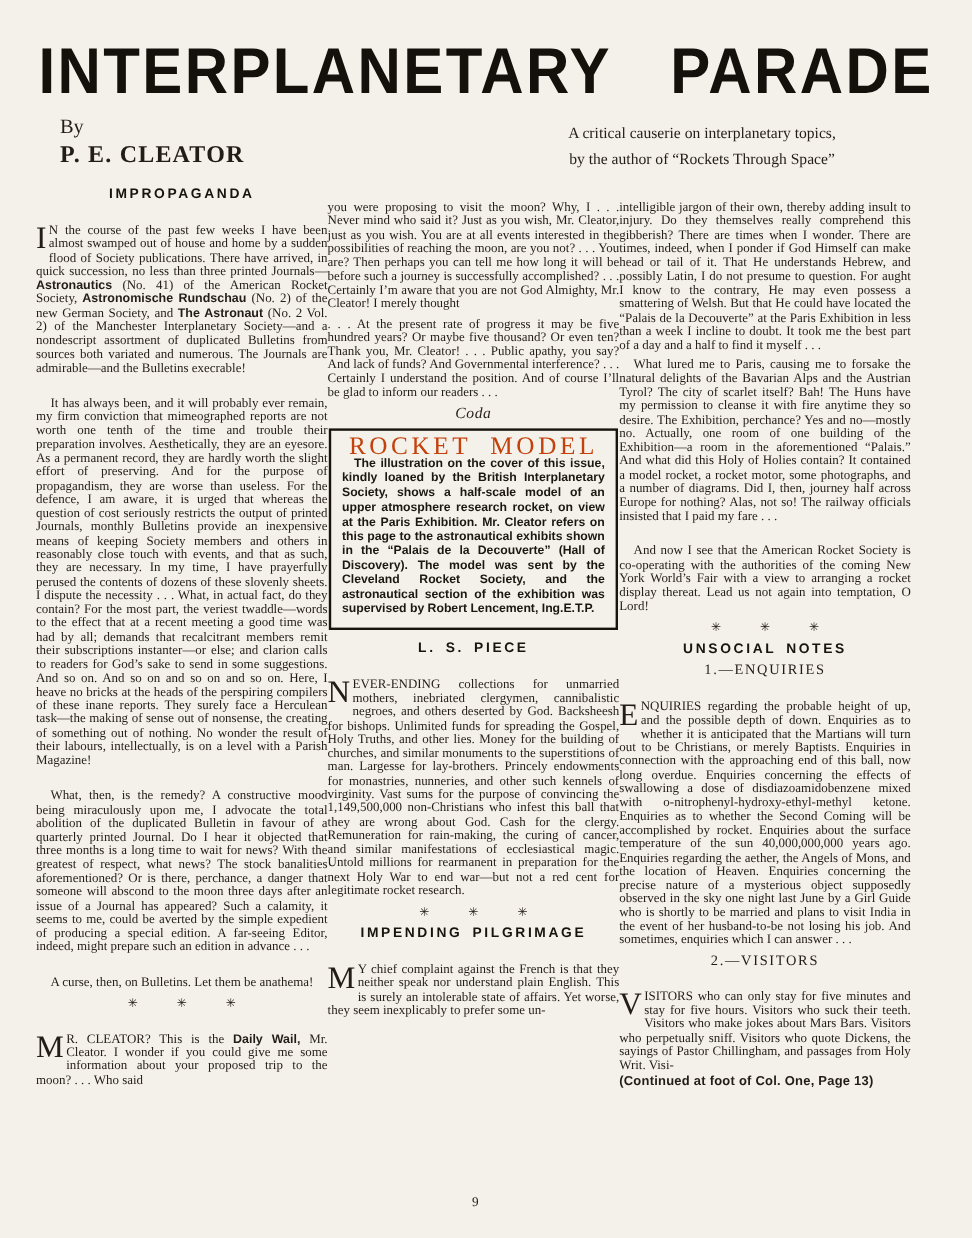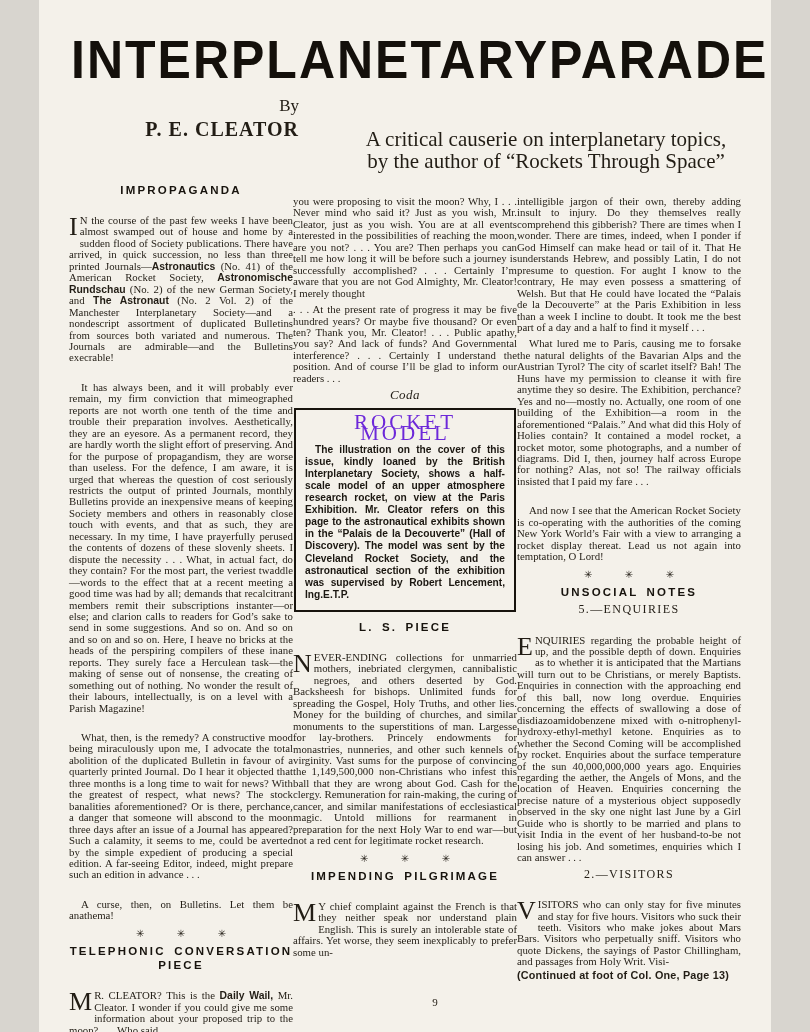--- a/index.html
+++ b/index.html
@@ -1,34 +1,34 @@
 <!DOCTYPE html>
 <html><head>
 <meta charset="utf-8">
 <style>
   * { margin:0; padding:0; box-sizing:border-box; }
   html,body { background:#d8d5cf; }
   .page {
-    position:relative; width:732px; height:1032px; margin:0 auto;
+    position:relative; width:810px; height:1032px; margin:0 auto;
     background:#f4f1ea; color:#221d15; overflow:hidden;
     padding:24px 30px 4px 30px;
     font-family:"Liberation Serif", serif;
   }
   .masthead {
     display:flex; justify-content:space-between; align-items:baseline;
     font-family:"Liberation Sans", sans-serif; font-weight:bold;
     font-size:50px; letter-spacing:2px; color:#14100b;
     transform:scaleY(1.08); transform-origin:top left;
     margin:4px 2px 10px 2px; white-space:nowrap;
   }
   .byline-row { display:flex; justify-content:space-between; margin:10px 0 6px 0; }
-  .byline { text-align:right; width:230px; padding-left:20px; }
+  .byline { text-align:left; width:230px; padding-left:20px; }
   .byline .by { font-size:17px; margin-bottom:2px; }
   .byline .author { font-size:20px; font-weight:bold; letter-spacing:1px; }
-  .subtitle { text-align:center; width:390px; font-size:21px; line-height:22px; padding-top:4px;margin-top:28px; }
+  .subtitle { text-align:center; width:390px; font-size:13px; line-height:22px; padding-top:4px; }
   .columns { display:flex; margin-top:6px; }
   .col { width:243px; font-size:10.8px; line-height:11.45px; }
   .para { text-align:justify; text-indent:12px; margin-top:18px; }
   .para.nodent { text-indent:0; }
   .para.gap { margin-top:5px; }
   .dropcap {
     float:left; font-size:26px; line-height:22px; padding:1px 2px 0 0;
     font-family:"Liberation Serif", serif;
   }
   .sec-heading {
@@ -41,21 +41,21 @@
     text-align:center; margin:3px 6px 2px 6px;
   }
   .subheading.italic { font-style:italic; font-size:13px; letter-spacing:.5px; margin:4px 0 1px 0; }
   .stars { text-align:center; font-size:10px; word-spacing:30px; margin:6px 0 3px 0; }
   .box {
     border:2.5px solid #17130d; margin:5px 1px 8px 1px; padding:7px 9px 9px 9px;
     background:#f4f1ea;
   }
   .box-title {
     font-family:"Liberation Serif", serif; font-size:21px; letter-spacing:3px;
-    word-spacing:8px; text-align:center; margin-bottom:4px; color:#6d28d9;
+    word-spacing:8px; text-align:center; margin-bottom:4px; color:#c2410c;
   }
   .box-body {
     font-family:"Liberation Sans", sans-serif; font-weight:bold;
     font-size:10.2px; line-height:12.1px; text-align:justify; text-indent:10px;
     color:#1b1711;
   }
   .continued {
     font-family:"Liberation Sans", sans-serif; font-weight:bold;
     font-size:10.8px; margin-top:2px; letter-spacing:.2px;
   }
@@ -86,21 +86,20 @@
   </div>
 
   <div class="columns">
       <div class="col">
         <div class="sec-heading">IMPROPAGANDA</div>
         <p class="para nodent"><span class="dropcap">I</span><span>N the course of the past few weeks I have been almost swamped out of house and home by a sudden flood of Society publications.  There have arrived, in quick succession, no less than three printed Journals—</span><span class="bold-run">Astronautics</span><span> (No. 41) of the American Rocket Society, </span><span class="bold-run">Astronomische Rundschau</span><span> (No. 2) of the new German Society, and </span><span class="bold-run">The Astronaut</span><span> (No. 2 Vol. 2) of the Manchester Interplanetary Society—and a nondescript assortment of duplicated Bulletins from sources both variated and numerous.  The Journals are admirable—and the Bulletins execrable!</span></p>
         <p class="para"><span>It has always been, and it will probably ever remain, my firm conviction that mimeographed reports are not worth one tenth of the time and trouble their preparation involves.  Aesthetically, they are an eyesore.  As a permanent record, they are hardly worth the slight effort of preserving.  And for the purpose of propagandism, they are worse than useless. For the defence, I am aware, it is urged that whereas the question of cost seriously restricts the output of printed Journals, monthly Bulletins provide an inexpensive means of keeping Society members and others in reasonably close touch with events, and that as such, they are necessary.  In my time, I have prayerfully perused the contents of dozens of these slovenly sheets.  I dispute the necessity . . . What, in actual fact, do they contain? For the most part, the veriest twaddle—words to the effect that at a recent meeting a good time was had by all; demands that recalcitrant members remit their subscriptions instanter—or else; and clarion calls to readers for God’s sake to send in some suggestions.  And so on.  And so on and so on and so on.  Here, I heave no bricks at the heads of the perspiring compilers of these inane reports.  They surely face a Herculean task—the making of sense out of nonsense, the creating of something out of nothing.  No wonder the result of their labours, intellectually, is on a level with a Parish Magazine!</span></p>
         <p class="para"><span>What, then, is the remedy?  A constructive mood being miraculously upon me, I advocate the total abolition of the duplicated Bulletin in favour of a quarterly printed Journal. Do I hear it objected that three months is a long time to wait for news?  With the greatest of respect, what news?  The stock banalities aforementioned?  Or is there, perchance, a danger that someone will abscond to the moon three days after an issue of a Journal has appeared?  Such a calamity, it seems to me, could be averted by the simple expedient of producing a special edition.  A far-seeing Editor, indeed, might prepare such an edition in advance . . .</span></p>
         <p class="para"><span>A curse, then, on Bulletins.  Let them be anathema!</span></p>
         <div class="stars">✳ ✳ ✳</div>
-        <div class="sec-heading">TELEPHONIC CONVERSATION PIECE</div>
         <p class="para nodent"><span class="dropcap">M</span><span>R. CLEATOR? This is the </span><span class="bold-run">Daily Wail,</span><span> Mr. Cleator.  I wonder if you could give me some information about your proposed trip to the moon? . . . Who said</span></p>
       </div>
       <div class="col">
         <p class="para nodent"><span>you were proposing to visit the moon? Why, I . . . Never mind who said it? Just as you wish, Mr. Cleator, just as you wish. You are at all events interested in the possibilities of reaching the moon, are you not? . . . You are? Then perhaps you can tell me how long it will be before such a journey is successfully accomplished? . . . Certainly I’m aware that you are not God Almighty, Mr. Cleator!  I merely thought</span></p>
         <p class="para nodent gap"><span>. . . At the present rate of progress it may be five hundred years?  Or maybe five thousand?  Or even ten?  Thank you, Mr. Cleator! . . . Public apathy, you say? And lack of funds? And Governmental interference? . . . Certainly  I  understand the position.  And of course I’ll be glad to inform our readers . . .</span></p>
         <div class="subheading italic">Coda</div>
         <div class="box">
           <div class="box-title">ROCKET MODEL</div>
           <p class="box-body">The illustration on the cover of this issue, kindly loaned by the British Interplanetary Society, shows a half-scale model of an upper atmosphere research rocket, on view at the Paris Exhibition.  Mr. Cleator refers on this page to the astronautical exhibits shown in the “Palais de la Decouverte” (Hall of Discovery).  The model was sent by the Cleveland Rocket Society, and the astronautical section of the exhibition was supervised by Robert Lencement, Ing.E.T.P.</p>
         </div>
@@ -109,21 +108,21 @@
         <div class="stars">✳ ✳ ✳</div>
         <div class="sec-heading">IMPENDING PILGRIMAGE</div>
         <p class="para nodent"><span class="dropcap">M</span><span>Y chief complaint against the French is that they neither speak nor understand plain English.  This is surely an intolerable state of affairs.  Yet worse, they seem inexplicably to prefer some un-</span></p>
       </div>
       <div class="col">
         <p class="para nodent"><span>intelligible jargon of their own, thereby adding insult to injury.  Do they themselves really comprehend this gibberish? There are times when I wonder.  There are times, indeed, when I ponder if God Himself can make head or tail of it. That He understands Hebrew, and possibly Latin, I do not presume to question.  For aught I know to the contrary, He may even possess a smattering of Welsh.  But that He could have located the “Palais de la Decouverte” at the Paris Exhibition in less than a week I incline to doubt.  It took me the best part of a day and a half to find it myself . . .</span></p>
         <p class="para gap"><span>What lured me to Paris, causing me to forsake the natural delights of the Bavarian Alps and the Austrian Tyrol?  The city of scarlet itself?  Bah!  The Huns have my permission to cleanse it with fire anytime they so desire.  The Exhibition, perchance?  Yes and no—mostly no. Actually, one room of one building of the Exhibition—a room in the aforementioned “Palais.”  And what did this Holy of Holies contain?  It contained a model rocket, a rocket motor, some photographs, and a number of diagrams.  Did I, then, journey half across Europe for nothing? Alas, not so! The railway officials insisted that I paid my fare . . .</span></p>
         <p class="para"><span>And now I see that the American Rocket Society is co-operating with the authorities of the coming New York World’s Fair with a view to arranging a rocket display thereat.  Lead us not again into temptation, O Lord!</span></p>
         <div class="stars">✳ ✳ ✳</div>
         <div class="sec-heading">UNSOCIAL NOTES</div>
-        <div class="subheading">5.—ENQUIRIES</div>
+        <div class="subheading">1.—ENQUIRIES</div>
         <p class="para nodent"><span class="dropcap">E</span><span>NQUIRIES regarding the probable height of up, and the possible depth of down. Enquiries as to whether it is anticipated that the Martians will turn out to be Christians, or merely Baptists.  Enquiries in connection with the approaching end of this ball, now long overdue. Enquiries concerning the effects of swallowing a dose of disdiazoamidobenzene mixed with o-nitrophenyl-hydroxy-ethyl-methyl ketone.  Enquiries as to whether the Second Coming will be accomplished by rocket.  Enquiries about the surface temperature of the sun 40,000,000,000 years ago. Enquiries regarding the aether, the Angels of Mons, and the location of Heaven.  Enquiries concerning the precise nature of a mysterious object supposedly observed in the sky one night last June by a Girl Guide who is shortly to be married and plans to visit India in the event of her husband-to-be not losing his job.  And sometimes, enquiries which I can answer . . .</span></p>
         <div class="subheading">2.—VISITORS</div>
         <p class="para nodent"><span class="dropcap">V</span><span>ISITORS who can only stay for five minutes and stay for five hours. Visitors who suck their teeth. Visitors who make jokes about Mars Bars. Visitors who perpetually sniff.  Visitors who quote Dickens, the sayings of Pastor Chillingham, and passages from Holy Writ.  Visi-</span></p>
         <div class="continued">(Continued at foot of Col. One, Page 13)</div>
       </div>
     </div>
 
   <div class="page-number">9</div>
 </div>
 

